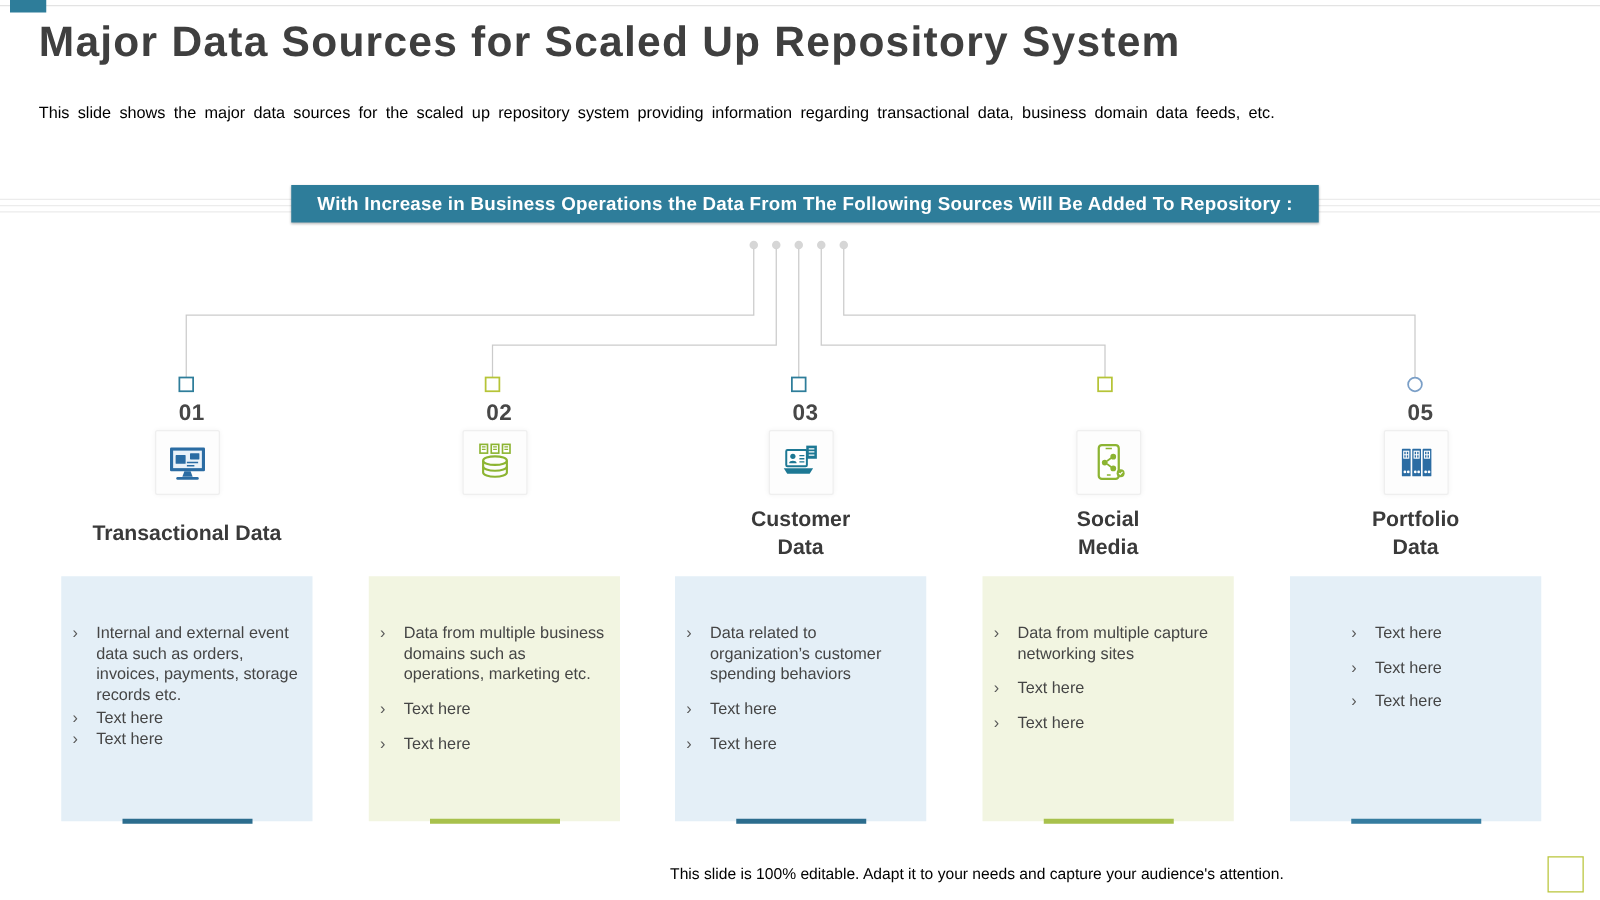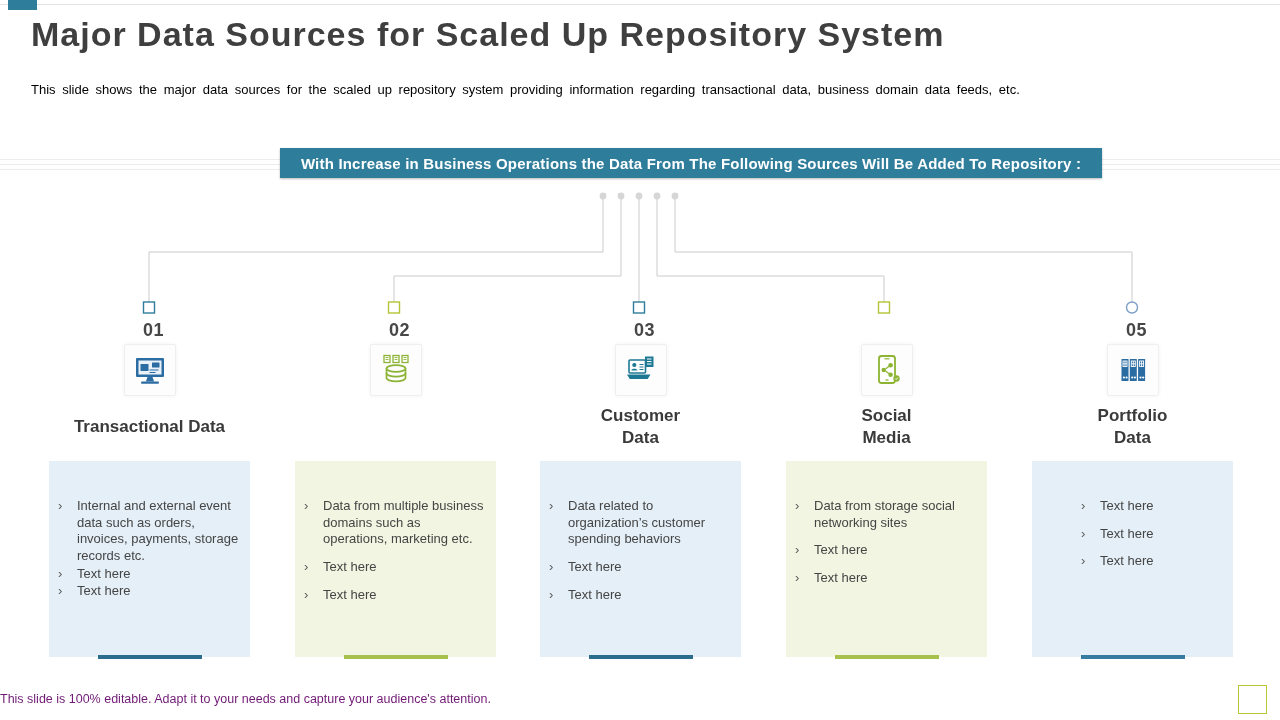--- a/index.html
+++ b/index.html
@@ -11,21 +11,21 @@
 
   .title{position:absolute;top:15px;left:31px;font-size:34px;font-weight:700;
          color:#3f3f3f;letter-spacing:1px;white-space:nowrap;}
   .subtitle{position:absolute;top:82px;left:31px;font-size:13px;color:#000000;
             word-spacing:3px;white-space:nowrap;}
 
   .rule{position:absolute;left:0;width:1280px;height:1px;background:#ececec;}
   .banner{position:absolute;left:233px;top:148px;width:822px;height:30px;background:#2e7d9a;
           color:#ffffff;font-weight:bold;font-size:15px;display:flex;align-items:center;
           justify-content:center;letter-spacing:.2px;box-shadow:0 1px 2px rgba(0,0,0,.28);
-          white-space:nowrap;margin-left:47px;}
+          white-space:nowrap;}
 
   .connectors{position:absolute;left:0;top:0;}
 
   .col{position:absolute;top:320px;width:201px;height:337px;}
   .num{position:absolute;top:0;left:4px;width:100%;text-align:center;
        font-size:18px;font-weight:bold;color:#474747;letter-spacing:.5px;}
   .iconbox{position:absolute;top:24px;left:50%;transform:translateX(-50%);width:50px;height:50px;
            background:#fdfdfd;border:1px solid #efefef;border-radius:2px;
            display:flex;align-items:center;justify-content:center;
            box-shadow:0 0 4px rgba(0,0,0,.05);}
@@ -34,22 +34,22 @@
             font-size:17px;color:#3a3a3a;line-height:1.32;}
   .card{position:absolute;top:141px;left:0;width:201px;height:196px;box-sizing:border-box;
         padding:37px 8px 0 9px;}
   .card.indent{padding-left:49px;}
   .card ul{list-style:none;margin:0;padding:0;}
   .card li{display:flex;font-size:13px;color:#454545;line-height:1.28;margin-bottom:11px;}
   .card.tight li{margin-bottom:1px;}
   .card li .b{flex:none;width:19px;color:#5a5a5a;}
   .bar{position:absolute;left:50%;transform:translateX(-50%);bottom:-2px;width:104px;height:4px;}
 
-  .footer{position:absolute;top:692px;left:0;width:1027px;text-align:left;
-          font-size:12.5px;color:#701a75;}
+  .footer{position:absolute;top:692px;left:0;width:1027px;text-align:right;
+          font-size:12.5px;color:#000000;}
   .corner{position:absolute;left:1238px;top:685px;width:27px;height:27px;
           border:1px solid #b9c53a;background:#fff;}
 </style>
 </head>
 <body>
 
 <div class="slide">
 
   <div class="topline"></div>
   <div class="toptab"></div>
@@ -209,21 +209,21 @@
         <path d="M25.2 25.5 l1 1 l1.8 -2" stroke="#ffffff" stroke-width="0.9" fill="none"></path>
       </svg>
     </div>
     <div class="coltitle">
       <span style="width:75px">Social Media</span>
     </div>
     <div class="card" style="background-color: rgb(242, 245, 225);">
       <ul>
         <li>
             <span class="b">›</span>
-            <span>Data from storage social networking sites</span>
+            <span>Data from multiple capture networking sites</span>
           </li>
         <li>
             <span class="b">›</span>
             <span>Text here</span>
           </li>
         <li>
             <span class="b">›</span>
             <span>Text here</span>
           </li>
       </ul>

